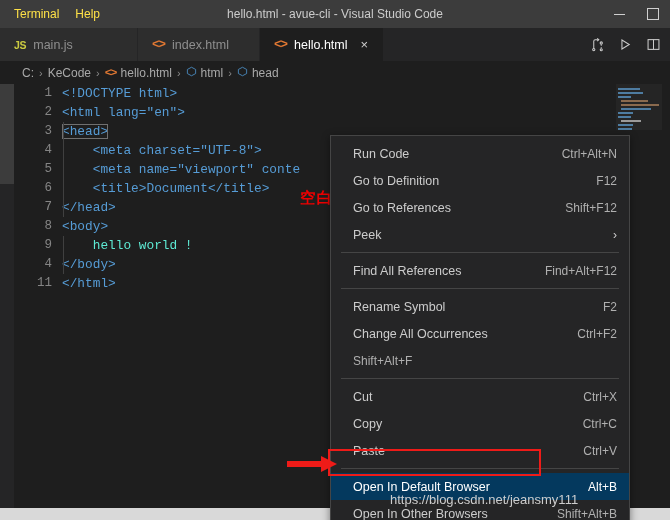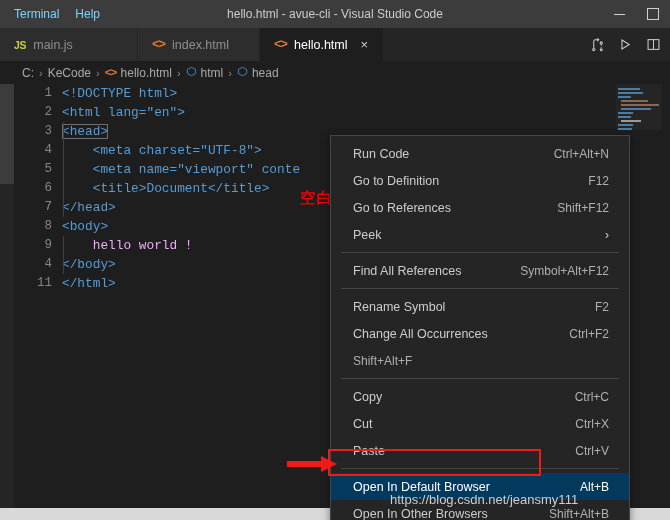--- a/index.html
+++ b/index.html
@@ -10,21 +10,21 @@
     -webkit-font-smoothing:antialiased;
   }
   .app{position:relative;width:670px;height:520px;overflow:hidden;background:#1e1e1e;}
 
   
   .titlebar{
     position:absolute;left:0;top:0;width:670px;height:28px;
     background:#3c3c3c;color:#cccccc;font-size:12px;
   }
   .menu-strip{position:absolute;left:6px;top:0;height:28px;display:flex;align-items:center;}
-  .menu-strip .mitem{padding:3px 8px;color:#7dd3fc;font-size:12px;line-height:14px;cursor:default;}
+  .menu-strip .mitem{padding:3px 8px;color:#fde047;font-size:12px;line-height:14px;cursor:default;}
   .win-title{
     position:absolute;left:0;top:0;width:670px;height:28px;
     display:flex;align-items:center;justify-content:center;
     color:#cccccc;font-size:12px;pointer-events:none;
   }
   .win-ctrls{position:absolute;right:0;top:0;height:28px;display:flex;}
   .win-ctrls .wbtn{width:34px;height:28px;display:flex;align-items:center;justify-content:center;color:#cfcfcf;font-size:12px;}
   .glyph-min{display:block;width:11px;height:1px;background:#cfcfcf;}
   .glyph-max{display:block;width:10px;height:10px;border:1px solid #cfcfcf;}
 
@@ -66,21 +66,21 @@
   .gutter .ln{
     height:19px;line-height:19px;text-align:right;padding-right:10px;
     color:#858585;font-size:12.5px;font-family:"Liberation Mono",monospace;
   }
   .code{
     position:absolute;left:62px;top:0;width:600px;height:424px;
     font-family:"Liberation Mono", monospace;font-size:12.8px;
   }
   .code .row{height:19px;line-height:19px;white-space:pre;}
   .tk-tag{color:#569cd6;}
-  .tk-text{color:#f0abfc;margin-top:20px;}
+  .tk-text{color:#5eead4;margin-top:20px;}
   .tk-doctype{color:#569cd6;}
   .indent-guide{position:absolute;width:1px;background:#404040;}
   .bracket-box{outline:1px solid #707070;outline-offset:-1px;}
 
   
   .minimap{position:absolute;right:8px;top:0;width:46px;height:424px;background:#1e1e1e;}
   .mm-line{position:absolute;height:2px;border-radius:0;}
   .mm-slider{position:absolute;right:0;top:0;width:46px;height:46px;background:rgba(255,255,255,0.035);}
 
   
@@ -90,21 +90,21 @@
   }
 
   
   .ctxmenu{
     position:absolute;left:330px;top:135px;width:300px;
     background:#252526;border:1px solid #454545;box-shadow:0 2px 8px rgba(0,0,0,0.45);
     padding:4px 0 0 0;box-sizing:border-box;z-index:20;
   }
   .ctxitem{
     height:27px;display:flex;align-items:center;
-    padding:0 20px 0 22px;box-sizing:border-box;color:#cccccc;font-size:12.5px;
+    padding:0 12px 0 22px;box-sizing:border-box;color:#cccccc;font-size:12.5px;
     position:relative;
   }
   .ctxitem.selected{background:#04395e;color:#ffffff;}
   .ctxitem .label{flex:1;white-space:nowrap;}
   .ctxitem .key{color:#b0b0b0;font-size:12px;white-space:nowrap;}
   .ctxitem.selected .key{color:#ffffff;}
   .ctxitem .chev{color:#cccccc;font-size:12px;}
   .ctxsep{height:1px;background:#454545;margin:4px 10px;}
 
   .redbox{
@@ -284,46 +284,46 @@
     </div>
     <div class="ctxitem">
       <span class="label">Peek</span>
       <span class="chev">›</span>
     </div>
 
     <div class="ctxsep"></div>
 
     <div class="ctxitem">
       <span class="label">Find All References</span>
-      <span class="key">Symbol+Alt+F12</span>
+      <span class="key">Find+Alt+F12</span>
     </div>
 
     <div class="ctxsep"></div>
 
     <div class="ctxitem">
       <span class="label">Rename Symbol</span>
       <span class="key">F2</span>
     </div>
     <div class="ctxitem">
       <span class="label">Change All Occurrences</span>
       <span class="key">Ctrl+F2</span>
     </div>
     <div class="ctxitem">
       <span class="key">Shift+Alt+F</span>
     </div>
 
     <div class="ctxsep"></div>
 
     <div class="ctxitem">
+      <span class="label">Cut</span>
+      <span class="key">Ctrl+X</span>
+    </div>
+    <div class="ctxitem">
       <span class="label">Copy</span>
       <span class="key">Ctrl+C</span>
-    </div>
-    <div class="ctxitem">
-      <span class="label">Cut</span>
-      <span class="key">Ctrl+X</span>
     </div>
     <div class="ctxitem">
       <span class="label">Paste</span>
       <span class="key">Ctrl+V</span>
     </div>
 
     <div class="ctxsep"></div>
 
     <div class="ctxitem selected">
       <span class="label">Open In Default Browser</span>

